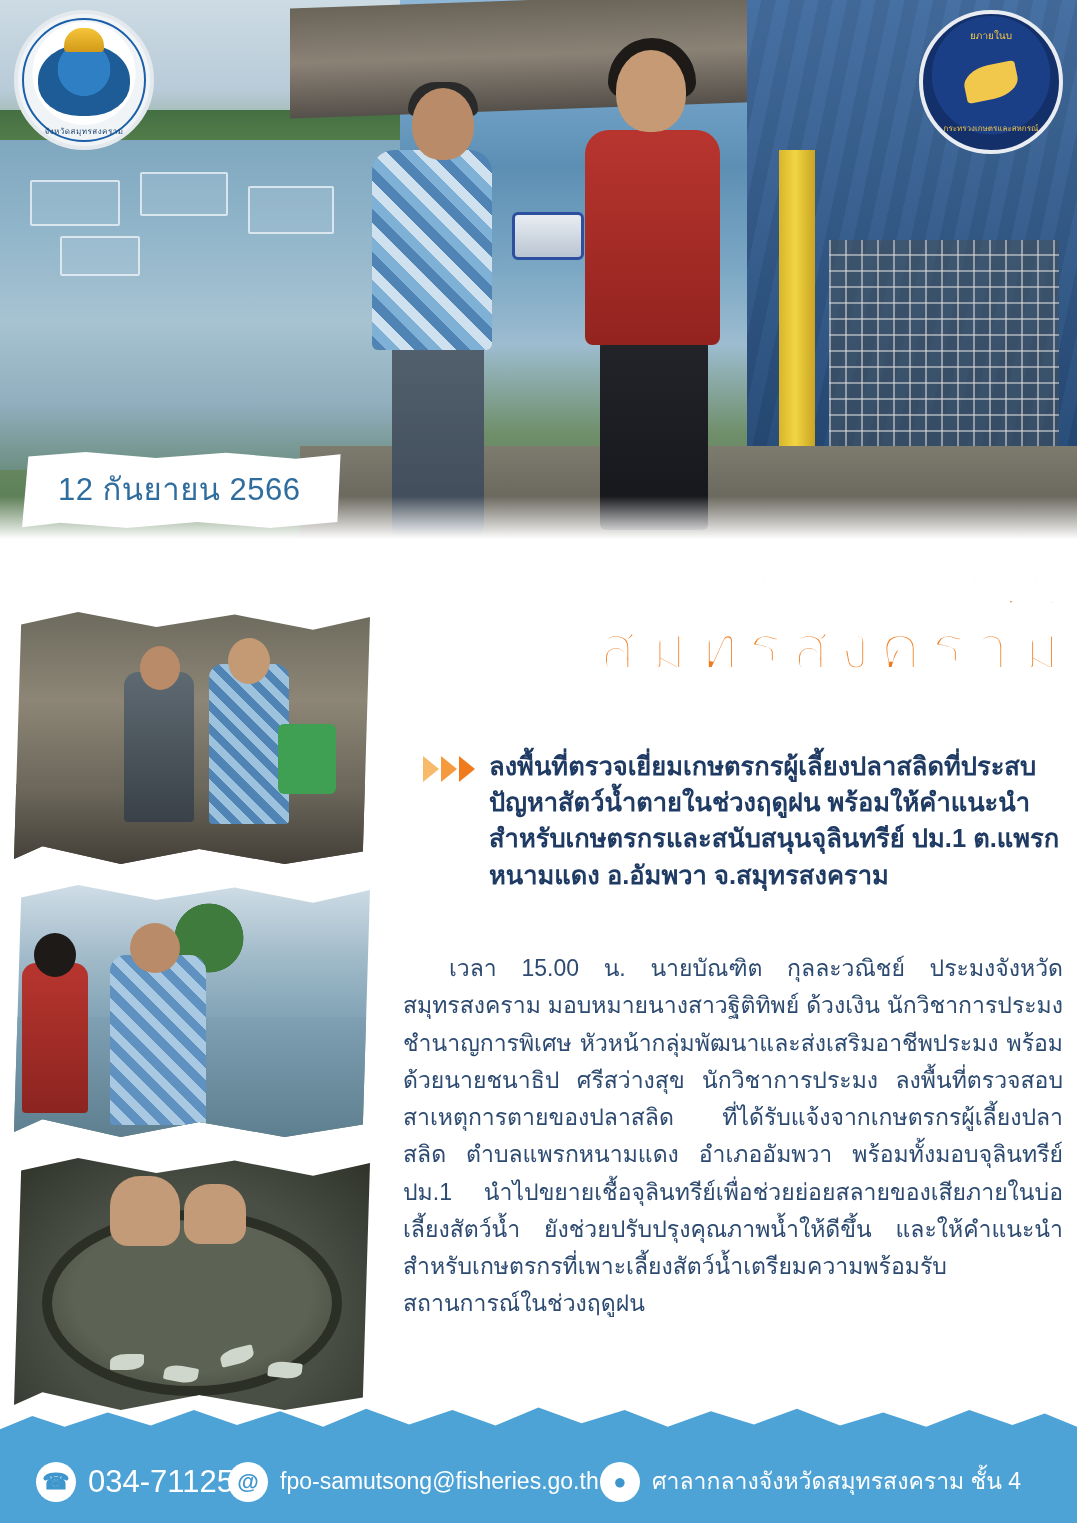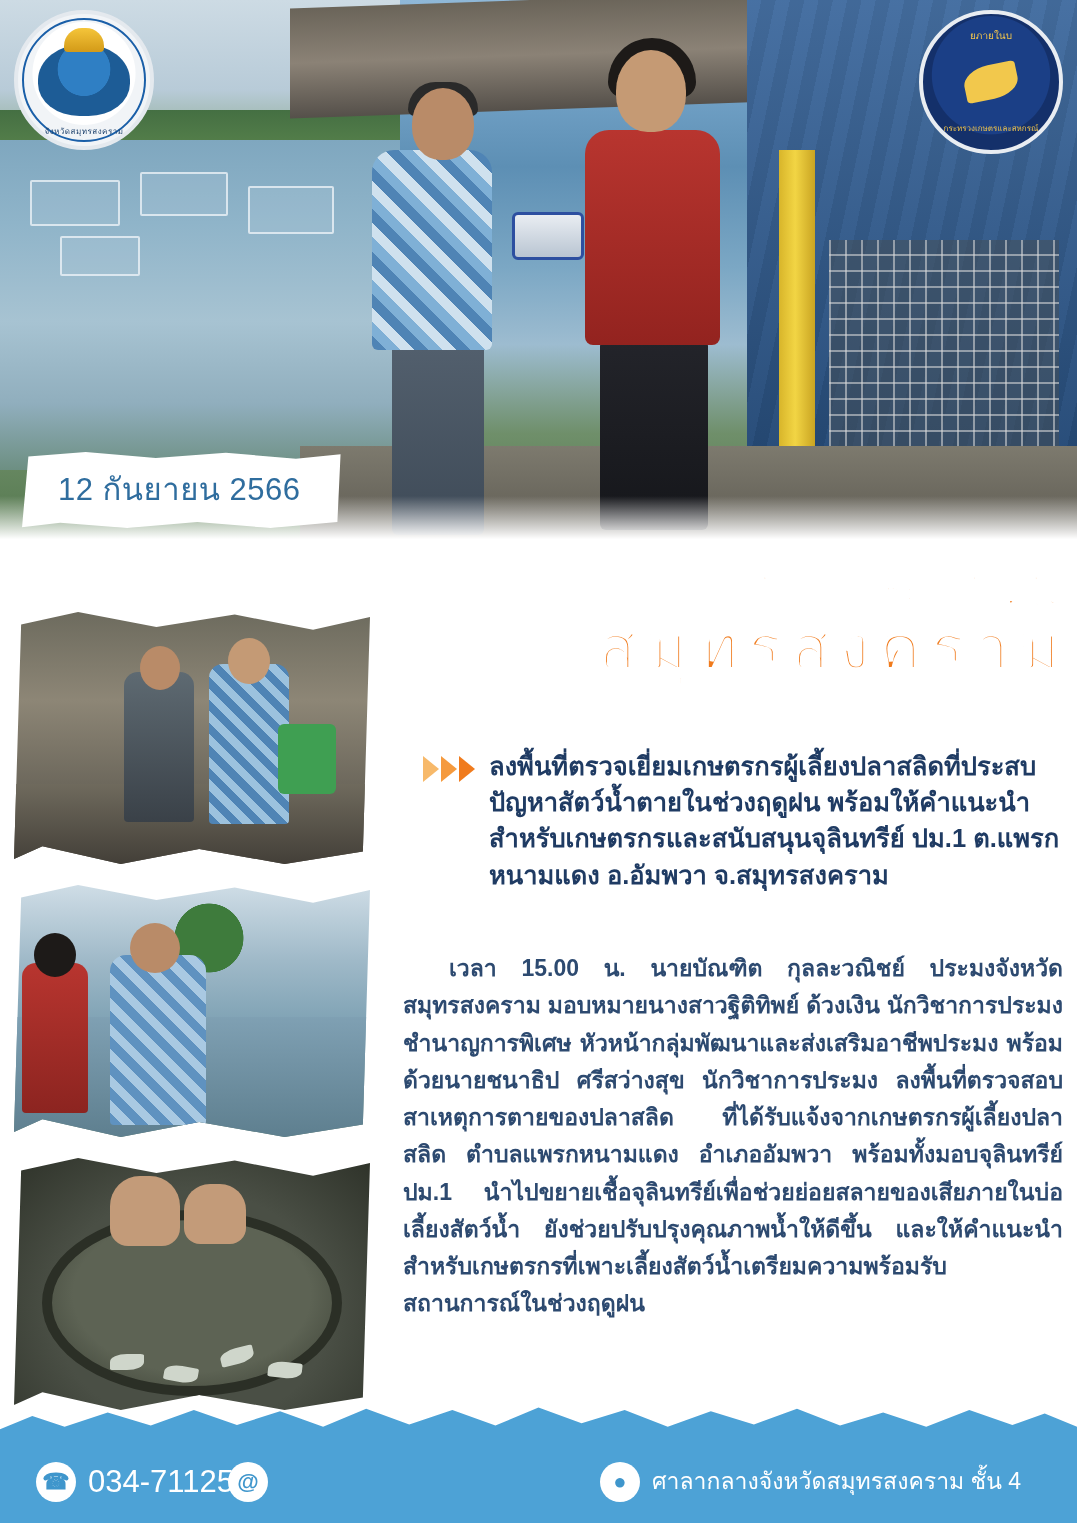--- a/index.html
+++ b/index.html
@@ -285,21 +285,20 @@
   .chev.c3 { border-left-color: #f7b96a; }
   .headline {
     font-size: 25.5px; font-weight: bold; color: #1f3b63;
     line-height: 1.42;
   }
 
   .body-text {
     position: absolute; left: 403px; top: 950px; width: 660px;
     font-size: 23px; color: #2d4a70; line-height: 1.62;
     text-align: justify;
-    font-weight: bold;
   }
   .body-text p:first-child { text-indent: 46px; }
 
   
   .footer-wave {
     position: absolute; left: 0; right: 0; top: 1392px; height: 60px;
     background: #4da2d6;
     clip-path: polygon(0% 62%, 3% 40%, 6% 58%, 10% 34%, 14% 56%, 18% 30%, 22% 55%,
       26% 32%, 30% 58%, 34% 28%, 38% 54%, 42% 30%, 46% 56%, 50% 26%, 54% 52%,
       58% 30%, 62% 58%, 66% 32%, 70% 54%, 74% 28%, 78% 56%, 82% 34%, 86% 58%,
@@ -427,20 +426,21 @@
   </div>
 
   <div class="footer-wave"></div>
   <div class="footer">
     <div class="f-item f-phone">
       <span class="f-ico">☎</span>
       <span class="t">034-711258</span>
     </div>
     <div class="f-item f-mail">
       <span class="f-ico">@</span>
+      <span class="t">fpo-samutsong@fisheries.go.th</span>
     </div>
     <div class="f-item f-addr">
       <span class="f-ico">●</span>
       <span class="t">
         <span>ศาลากลางจังหวัดสมุทรสงคราม ชั้น 4</span><br>
       </span>
     </div>
   </div>
 
 </div>

